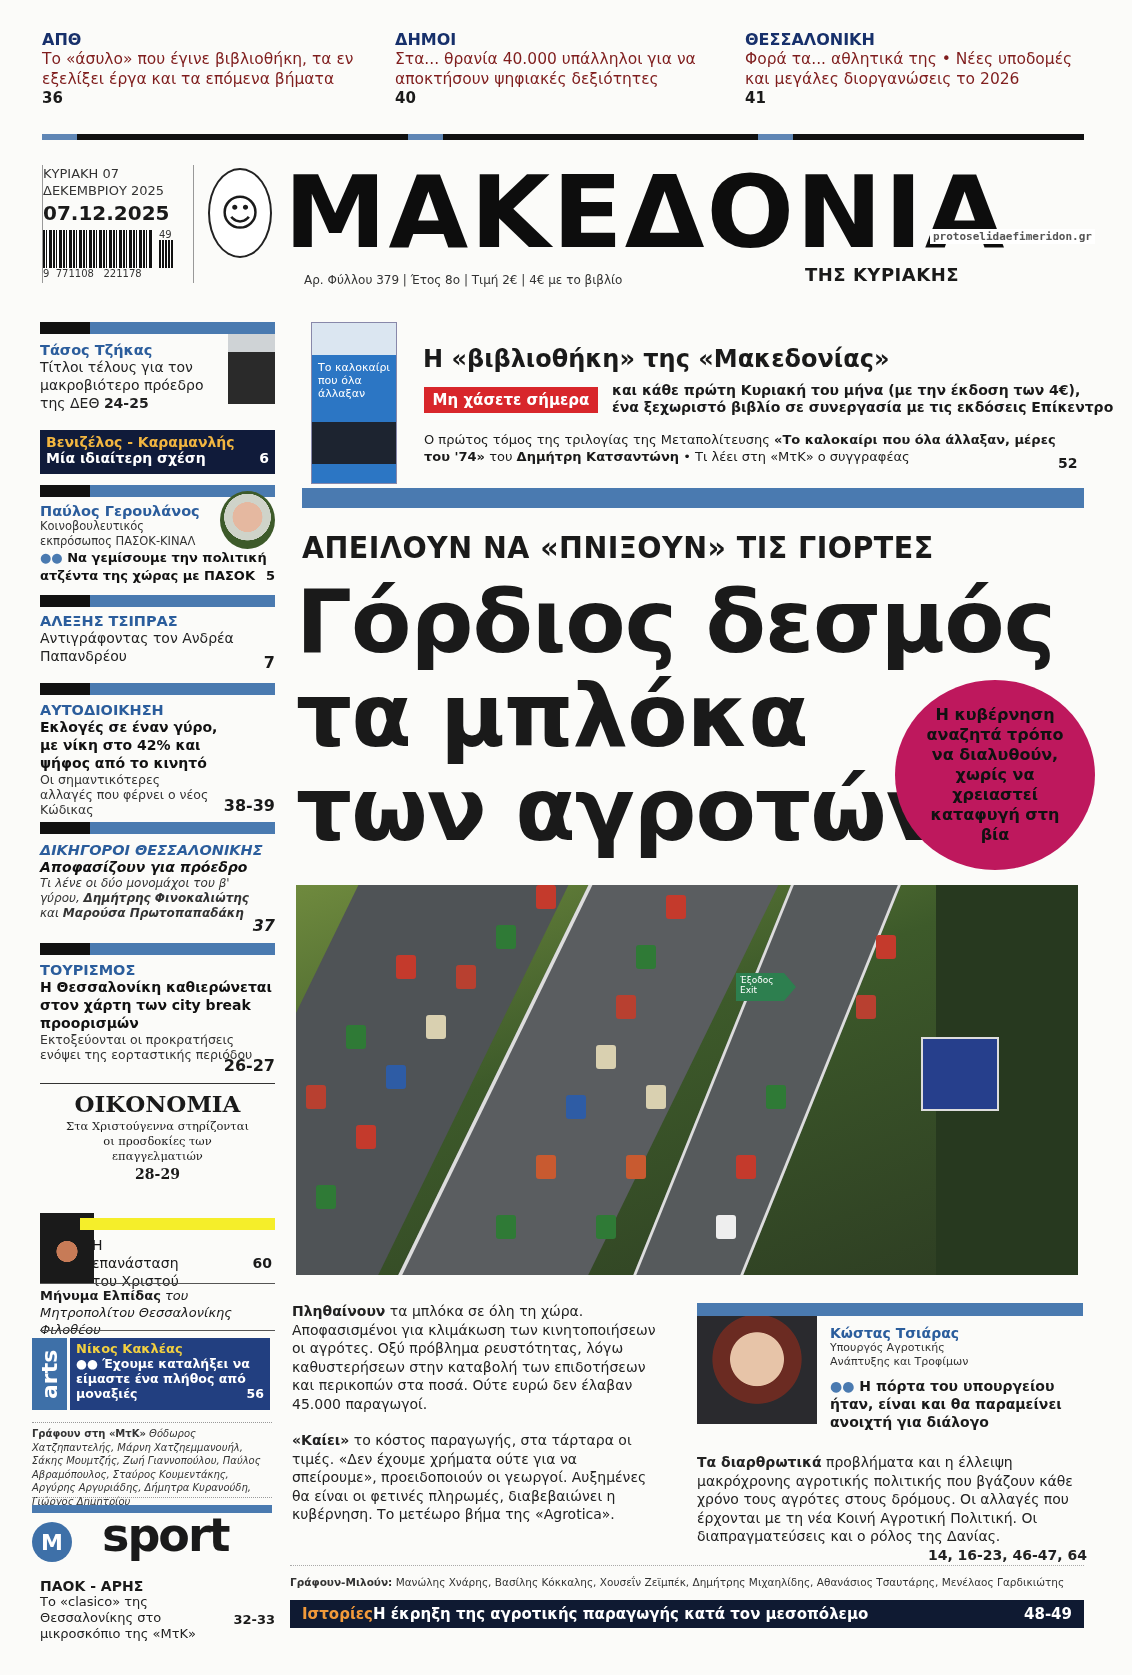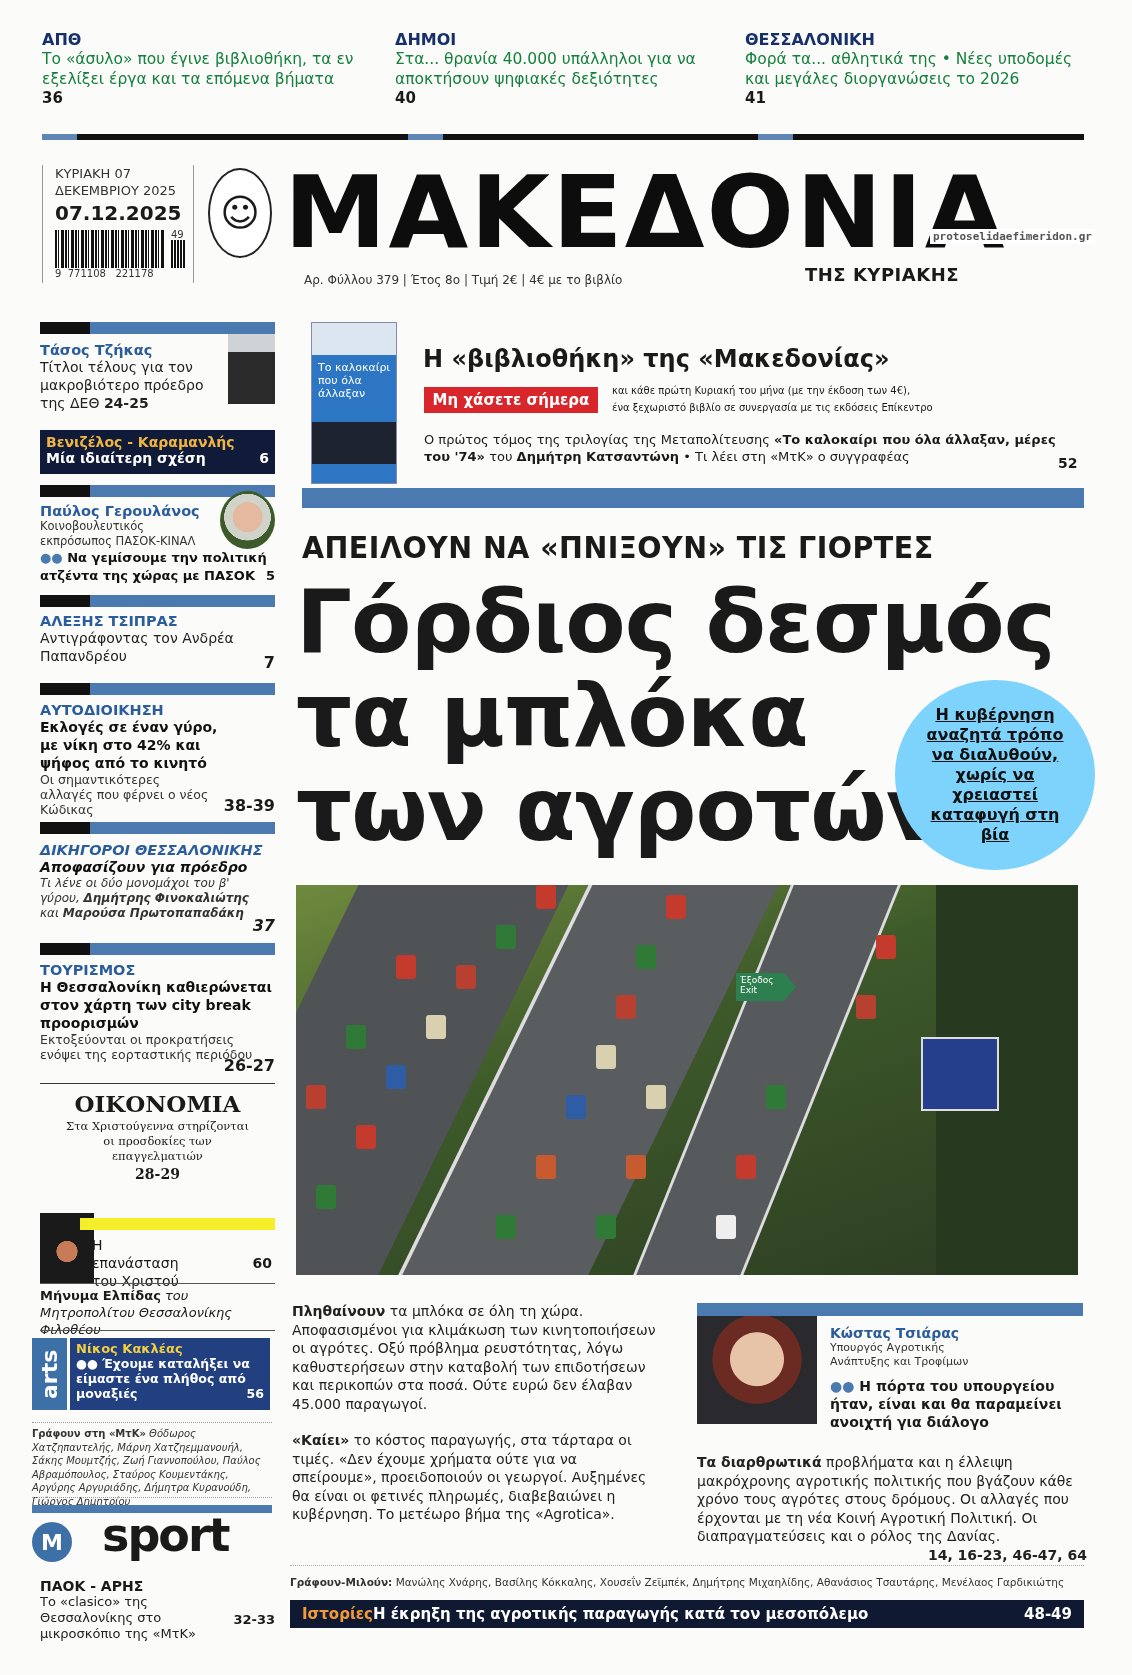--- a/index.html
+++ b/index.html
@@ -5,53 +5,53 @@
   * { box-sizing: border-box; margin: 0; padding: 0; }
   body { width: 1132px; height: 1675px; background: #fbfbf9; font-family: "DejaVu Sans", sans-serif; color: #1a1a1a; position: relative; overflow: hidden; }
   .abs { position: absolute; }
   .serif { font-family: "DejaVu Serif", serif; }
   .blue { color: #2b5d9c; }
   .b { font-weight: bold; }
 
   
   .teaser { position: absolute; top: 30px; width: 330px; }
   .teaser .kicker { font-family: "DejaVu Sans", sans-serif; font-weight: bold; color: #17306b; font-size: 16px; }
-  .teaser .text { font-family: "DejaVu Sans", sans-serif; font-size: 15.5px; line-height: 20px; color: #15803d; }
+  .teaser .text { font-family: "DejaVu Sans", sans-serif; font-size: 15.5px; line-height: 20px; color: #7f1d1d; }
   .teaser .page { font-family: "DejaVu Sans", sans-serif; font-weight: bold; font-size: 15px; }
   .topbar { position: absolute; top: 134px; left: 42px; width: 1042px; height: 6px; background: #111; }
   .topbar .seg { position: absolute; top: 0; height: 6px; background: #5f86b5; }
 
   
-  .datebox { position: absolute; left: 42px; top: 165px; width: 152px; height: 118px; border-left: 1px solid #999; border-right: 1px solid #999; padding-left: 12px; }
+  .datebox { position: absolute; left: 42px; top: 165px; width: 152px; height: 118px; border-left: 1px solid #999; border-right: 1px solid #999; padding-left: 0; }
   .datebox .d1 { font-size: 13px; color: #333; line-height: 17px; }
   .datebox .d2 { font-size: 20px; font-weight: bold; margin-top: 2px; }
   .barcode { margin-top: 4px; display: flex; align-items: flex-end; }
   .bars { height: 38px; width: 110px; background: repeating-linear-gradient(90deg, #111 0 2px, #fff 2px 3px, #111 3px 4px, #fff 4px 6px, #111 6px 9px, #fff 9px 10px); }
   .bars2 { height: 28px; width: 14px; margin-left: 6px; background: repeating-linear-gradient(90deg, #111 0 2px, #fff 2px 3px); }
   .bc-num { font-size: 10px; color: #333; }
   .logo-coin { position: absolute; left: 208px; top: 168px; width: 64px; height: 90px; border: 2px solid #222; border-radius: 50%; background: #fff; display: flex; align-items: center; justify-content: center; font-size: 38px; }
   .masthead { position: absolute; left: 284px; top: 158px; font-family: "DejaVu Sans", sans-serif; font-weight: bold; font-size: 100px; letter-spacing: 2px; line-height: 110px; color: #0d0d0d; transform: scaleX(1.03); transform-origin: left; }
   .watermark { position: absolute; left: 930px; top: 229px; background: #fff; font-family: "DejaVu Sans Mono", monospace; font-size: 11px; font-weight: bold; color: #555; padding: 1px 3px; }
   .subtitle-k { position: absolute; left: 805px; top: 264px; font-weight: bold; font-size: 18px; letter-spacing: 0.5px; }
   .issue-info { position: absolute; left: 304px; top: 273px; font-size: 12px; color: #333; }
 
   
   .book { position: absolute; left: 311px; top: 322px; width: 86px; height: 162px; background: linear-gradient(#dbe6f1 0 20%, #2c76c4 20% 62%, #1d2430 62% 88%, #2c76c4 88%); border: 1px solid #88a; }
   .book span { position: absolute; left: 6px; top: 38px; color: #fff; font-size: 11px; line-height: 13px; }
   .promo-title { position: absolute; left: 423px; top: 345px; font-size: 24px; font-weight: bold; }
   .promo-badge { position: absolute; left: 424px; top: 387px; width: 174px; height: 26px; background: #d8262b; color: #fff; font-size: 15px; font-weight: bold; display: flex; align-items: center; justify-content: center; }
-  .promo-sub { position: absolute; left: 612px; top: 382px; font-size: 10px; font-weight: normal; line-height: 17px; }
+  .promo-sub { position: absolute; left: 612px; top: 382px; font-size: 14px; font-weight: bold; line-height: 17px; }
   .promo-desc { position: absolute; left: 424px; top: 431px; width: 660px; font-size: 13px; line-height: 17px; }
   .promo-page { position: absolute; left: 1058px; top: 455px; font-weight: bold; font-size: 14px; }
   .promo-bar { position: absolute; left: 302px; top: 488px; width: 782px; height: 20px; background: #4a7ab0; }
 
   
   .overline { position: absolute; left: 302px; top: 530px; font-weight: bold; font-size: 30px; letter-spacing: 0.5px; transform: scaleX(0.95); transform-origin: left; }
   .headline { position: absolute; left: 296px; top: 575px; font-weight: bold; font-size: 88px; line-height: 94px; letter-spacing: -1px; }
-  .bubble { position: absolute; left: 895px; top: 680px; width: 200px; height: 190px; border-radius: 50%; background: #7dd3fc; display: flex; align-items: center; justify-content: center; text-align: center; font-weight: bold; font-size: 16px; line-height: 20px; color: #111; text-decoration: underline; }
+  .bubble { position: absolute; left: 895px; top: 680px; width: 200px; height: 190px; border-radius: 50%; background: #be185d; display: flex; align-items: center; justify-content: center; text-align: center; font-weight: bold; font-size: 16px; line-height: 20px; color: #111; }
 
   
   .photo { position: absolute; left: 296px; top: 885px; width: 782px; height: 390px; overflow: hidden; background: #3c3f3b; }
   .grass { position: absolute; }
   .road { position: absolute; background: #55585a; }
   .tractor { position: absolute; width: 20px; height: 24px; border-radius: 3px; }
   .sign-exit { position: absolute; left: 440px; top: 88px; width: 60px; height: 28px; background: #2d7f4f; color: #fff; font-size: 9px; padding: 2px 4px; clip-path: polygon(0 0, 80% 0, 100% 50%, 80% 100%, 0 100%); }
   .sign-blue { position: absolute; left: 625px; top: 152px; width: 78px; height: 74px; background: #263f8c; border: 2px solid #ddd; }
 
   

